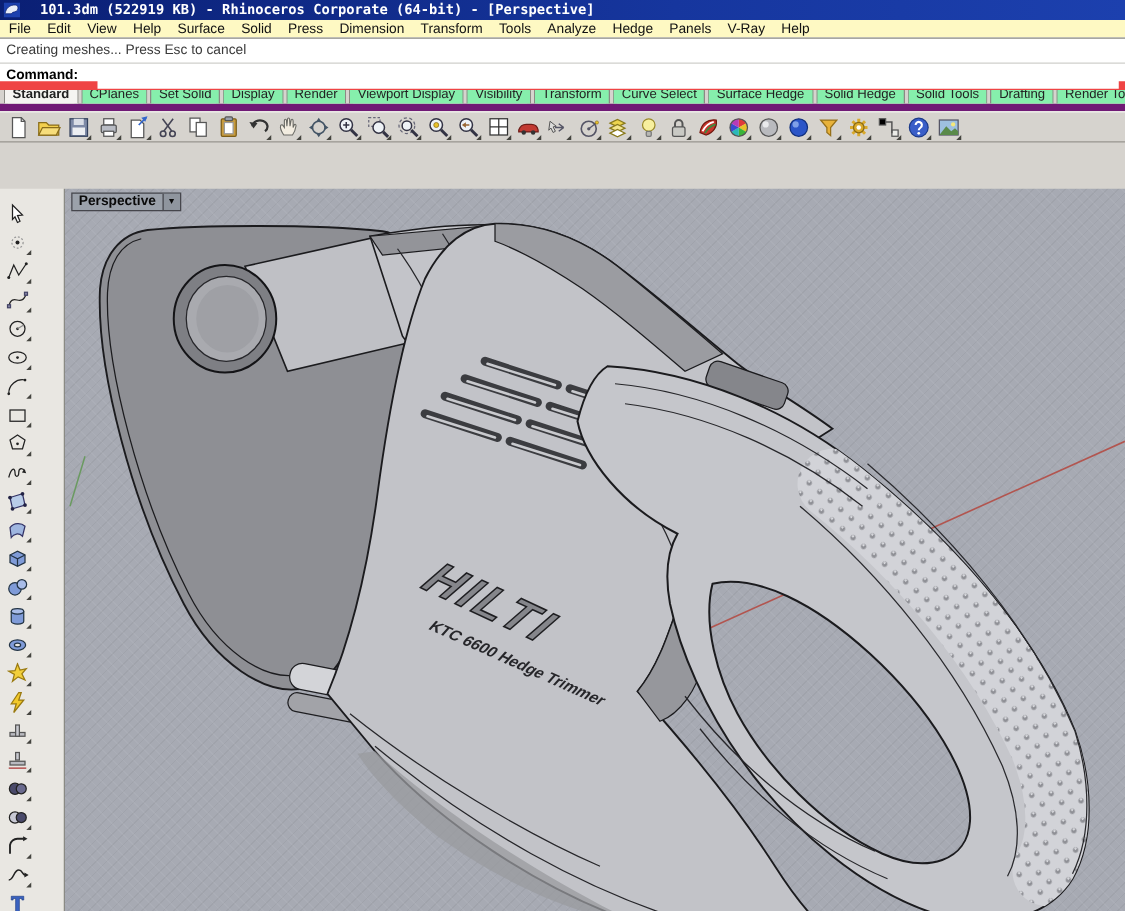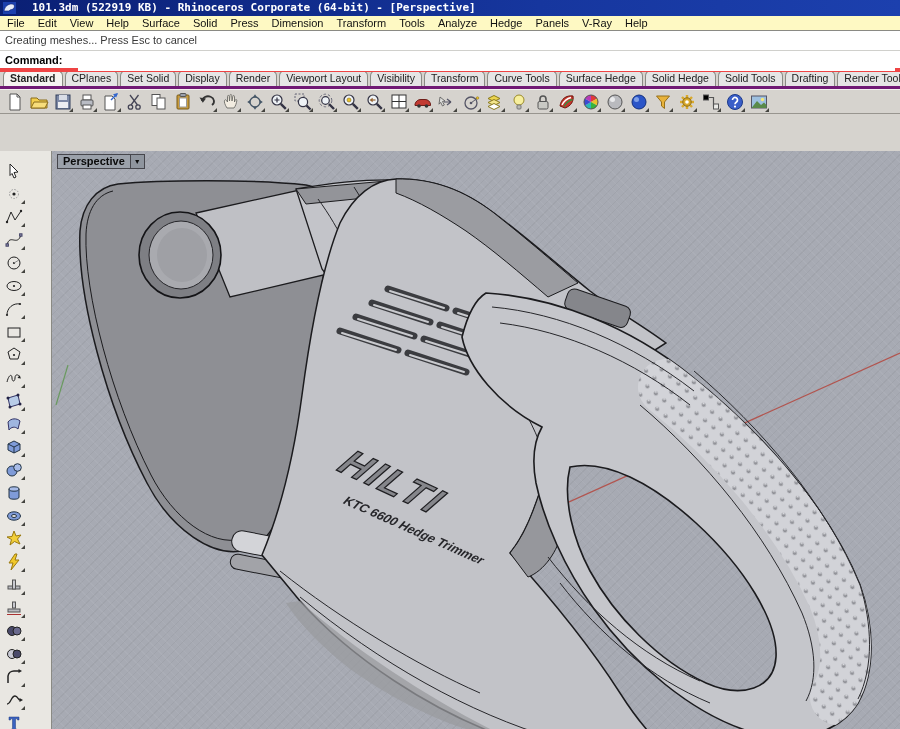--- a/index.html
+++ b/index.html
@@ -11,29 +11,29 @@
               display:flex; align-items:center; padding-left:3px; gap:16px; }
   .titlebar .ttext { color:#fff; font:bold 11px/14px "DejaVu Sans Mono",monospace; white-space:nowrap; }
   .appicon { width:13px; height:12px; flex:0 0 auto; }
 
   
   .menubar { height:14px; display:flex; align-items:center; gap:13px; padding:0 7px;
              font-size:11px; color:#111; background:#fef9c3; }
   .menubar span { white-space:nowrap; }
 
   
-  .cmdarea { height:42px; background:#fff; border-top:1px solid #8a8a84; border-bottom:4px solid #ef4444; }
+  .cmdarea { height:42px; background:#fff; border-top:1px solid #8a8a84; border-bottom:7px solid #ef4444; }
   .cmd-line1 { height:20px; padding:3px 5px 0; font-size:11px; color:#3a3a3a; border-bottom:1px solid #d0d0cc; }
   .cmd-line2 { height:20px; padding:3px 5px 0; font-size:11px; font-weight:bold; color:#000; display:flex; gap:16px; }
   .cmd-input { flex:1; border:none; outline:none; font:11px "Liberation Sans",sans-serif; }
 
   
   .tabbar { height:17px; display:flex; align-items:flex-end; gap:2px; padding:2px 3px 0;
-            background:#d6d3ce; overflow:hidden; white-space:nowrap; border-bottom:3px solid #701a75; }
-  .tab { font-size:10.5px; color:#222; padding:1px 6px 2px; background:#e5e5e5;
+            background:#d6d3ce; overflow:hidden; white-space:nowrap; border-bottom:6px solid #701a75; }
+  .tab { font-size:10.5px; color:#222; padding:1px 6px 2px; background:#86efac;
          border:1px solid #8a8a84; border-bottom:none; border-radius:6px 6px 0 0; flex:0 0 auto; }
   .tab.active { background:#f5f4f1; font-weight:bold; }
 
   
   .toolbar { height:25px; display:flex; align-items:center; padding:0 3px; gap:1px;
              background:#d6d3ce; border-top:1px solid #f2f1ee; border-bottom:1px solid #98958f; }
   .tbtn { width:23px; height:23px; position:relative; display:flex; align-items:center; justify-content:center; }
   .fly::after { content:""; position:absolute; right:1px; bottom:1px;
                 border-left:4px solid transparent; border-bottom:4px solid #44443f; }
 
@@ -91,24 +91,24 @@
     <input class="cmd-input" value="" style="">
   </div>
 </div>
 
 <div class="tabbar">
   <span class="tab active">Standard</span>
   <span class="tab">CPlanes</span>
   <span class="tab">Set Solid</span>
   <span class="tab">Display</span>
   <span class="tab">Render</span>
-  <span class="tab">Viewport Layout</span>
+  <span class="tab">Viewport Display</span>
   <span class="tab">Visibility</span>
   <span class="tab">Transform</span>
-  <span class="tab">Curve Tools</span>
+  <span class="tab">Curve Select</span>
   <span class="tab">Surface Hedge</span>
   <span class="tab">Solid Hedge</span>
   <span class="tab">Solid Tools</span>
   <span class="tab">Drafting</span>
   <span class="tab">Render Tools</span>
   <span class="tab">New in V5</span>
 </div>
 
 <div class="toolbar">
   <span class="tbtn">

